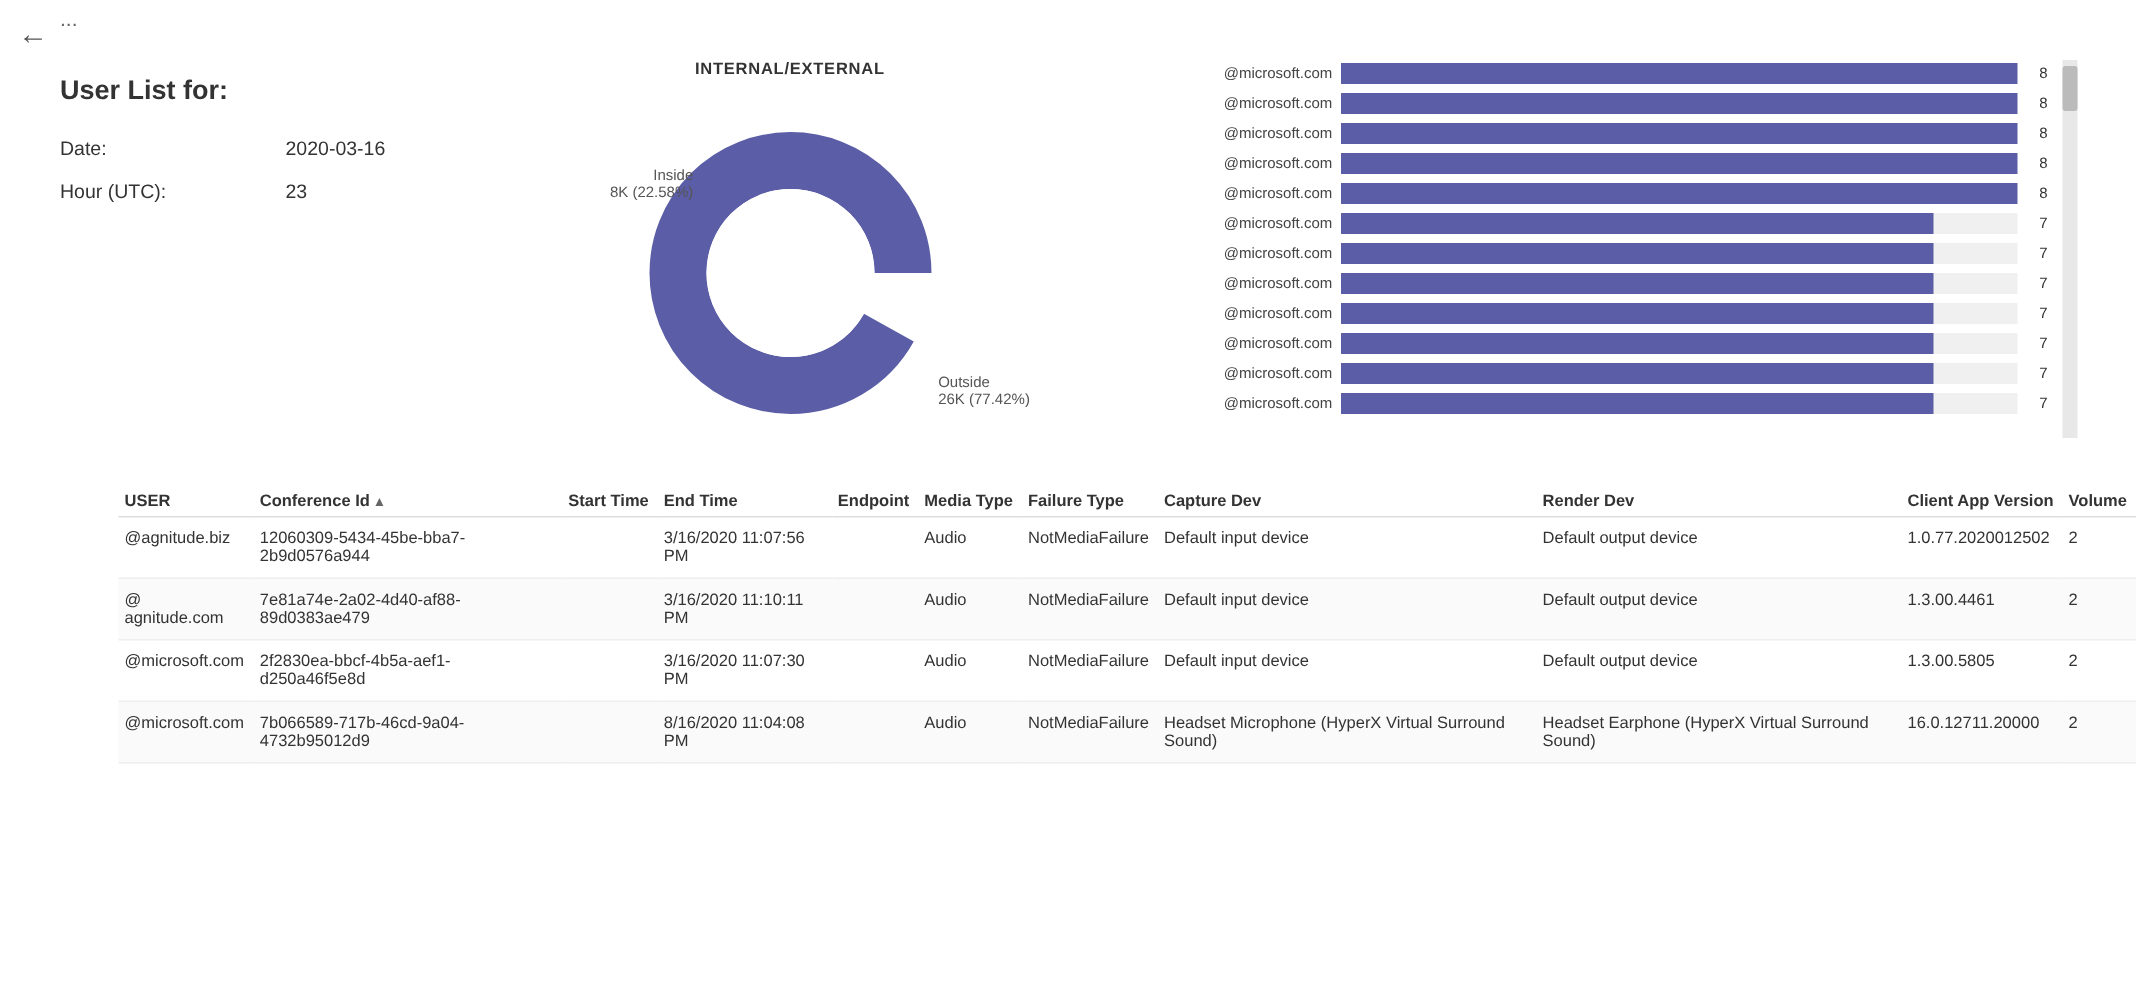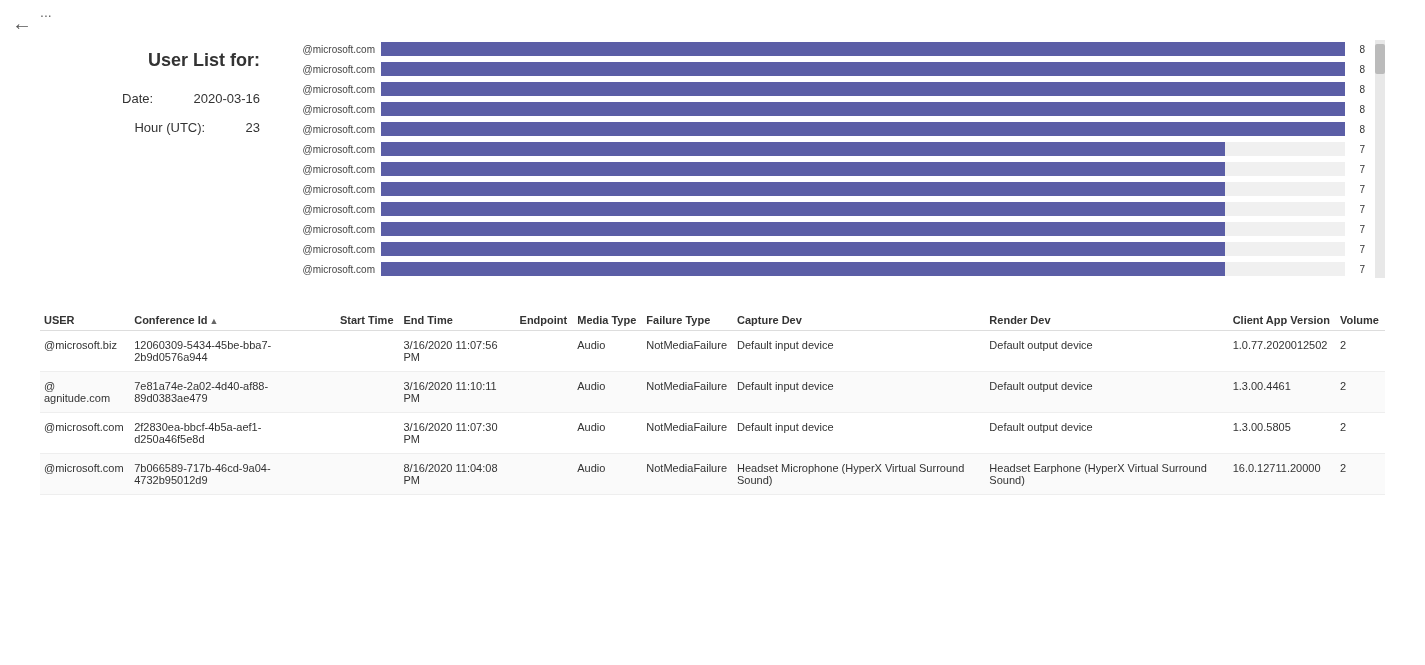--- a/index.html
+++ b/index.html
@@ -2,21 +2,21 @@
 <html><head>
   <meta charset="utf-8">
   <style>
     * { box-sizing: border-box; margin: 0; padding: 0; }
     body { font-family: 'Segoe UI', Arial, sans-serif; background: #fff; font-size: 12px; color: #333; overflow-x: hidden; }
 
     .back-btn { position: fixed; top: 12px; left: 12px; cursor: pointer; font-size: 20px; color: #555; background: none; border: none; z-index: 10; }
 
     .top-section { display: flex; padding: 20px 40px 20px 40px; gap: 20px; }
 
-    .user-info { min-width: 220px; padding-top: 10px; text-align: right; }
+    .user-info { min-width: 220px; padding-top: 10px; }
     .user-info h2 { font-size: 18px; font-weight: 700; margin-bottom: 20px; }
     .user-info .field { margin-bottom: 14px; }
     .user-info .field .label { font-weight: 400; font-size: 13px; display: inline-block; width: 110px; }
     .user-info .field .value { font-size: 13px; margin-left: 37px; }
 
     .donut-section { flex: 1; display: flex; flex-direction: column; align-items: center; padding-top: 0; }
     .donut-section .chart-title { font-size: 11px; font-weight: 700; letter-spacing: 0.5px; margin-bottom: 10px; text-transform: uppercase; }
 
     .donut-wrapper { position: relative; width: 220px; height: 220px; margin-top: 10px; }
     .donut-label { position: absolute; font-size: 10px; color: #555; }
@@ -27,21 +27,21 @@
     .bar-section .chart-title { font-size: 11px; font-weight: 700; letter-spacing: 0.5px; margin-bottom: 8px; text-transform: uppercase; text-align: center; }
     .bar-chart { display: flex; flex-direction: column; gap: 2px; padding-right: 20px; }
     .bar-row { display: flex; align-items: center; gap: 6px; height: 18px; }
     .bar-row .bar-label { width: 95px; text-align: right; font-size: 10px; color: #444; white-space: nowrap; overflow: hidden; text-overflow: ellipsis; }
     .bar-row .bar-track { flex: 1; height: 14px; background: #f0f0f0; position: relative; }
     .bar-row .bar-fill { height: 100%; background: #5b5ea6; }
     .bar-row .bar-val { width: 14px; text-align: right; font-size: 10px; color: #333; }
 
     
     .table-section { padding: 0 40px 20px 40px; margin-top: 10px; position: relative; }
-    table { width: 100%; border-collapse: collapse; font-size: 11px; }
+    table { width: 100%; border-collapse: collapse; font-size: 11px; margin-left: 39px; }
     thead tr th { font-weight: 700; font-size: 11px; padding: 6px 6px 4px 4px; border-bottom: 1px solid #ddd; text-align: left; vertical-align: bottom; white-space: nowrap; }
     thead tr th .sort-arrow { display: inline-block; margin-left: 2px; font-size: 9px; color: #666; }
     tbody tr td { padding: 8px 6px 8px 4px; border-bottom: 1px solid #eee; vertical-align: top; }
     tbody tr:nth-child(odd) { background: #fff; }
     tbody tr:nth-child(even) { background: #fafafa; }
 
     .ellipsis { font-size: 14px; color: #666; margin: 4px 0 0 40px; }
 
     .section-outer { position: relative; }
     .right-scrollbar { position: absolute; right: 0; top: 0; bottom: 0; width: 10px; background: #e8e8e8; }
@@ -60,20 +60,41 @@
     <div class="field">
       <span class="label">Date:</span>
       <span class="value">2020-03-16</span>
     </div>
     <div class="field">
       <span class="label">Hour (UTC):</span>
       <span class="value">23</span>
     </div>
   </div>
 
+  <div class="donut-section">
+    <div class="chart-title">INTERNAL/EXTERNAL</div>
+    <div class="donut-wrapper">
+      <svg width="220" height="220" viewBox="0 0 220 220">
+
+        <circle cx="110" cy="110" r="75" fill="none" stroke="#5b5ea6" stroke-width="38" stroke-dasharray="471.24 609" stroke-dashoffset="-38"></circle>
+
+        <circle cx="110" cy="110" r="75" fill="none" stroke="#d0d0d8" stroke-width="38" stroke-dasharray="137.5 609" stroke-dashoffset="-509.5"></circle>
+
+        <circle cx="110" cy="110" r="56" fill="white"></circle>
+      </svg>
+      <div class="donut-label inside">
+        <span>Inside</span><br>
+        <span>8K (22.58%)</span>
+      </div>
+      <div class="donut-label outside" style="bottom:20px; right:-50px;">
+        <span>Outside</span><br>
+        <span>26K (77.42%)</span>
+      </div>
+    </div>
+  </div>
 
   <div class="bar-section section-outer">
     <div class="bar-chart" id="bar-chart-container">
         <div class="bar-row">
     <span class="bar-label">@microsoft.com</span>
     <div class="bar-track">
       <div class="bar-fill" style="width:100%"></div>
     </div>
     <span class="bar-val">8</span>
   </div>
@@ -173,21 +194,21 @@
           <th>Media Type</th>
           <th>Failure Type</th>
           <th>Capture Dev</th>
           <th>Render Dev</th>
           <th>Client App Version</th>
           <th>Volume</th>
         </tr>
     </thead>
     <tbody id="table-body">
         <tr>
-          <td>@microsoft.biz</td>
+          <td>@agnitude.biz</td>
           <td>12060309-5434-45be-bba7-2b9d0576a944</td>
           <td></td>
           <td>3/16/2020 11:07:56 PM</td>
           <td></td>
           <td>Audio</td>
           <td>NotMediaFailure</td>
           <td>Default input device</td>
           <td>Default output device</td>
           <td>1.0.77.2020012502</td>
           <td>2</td>

